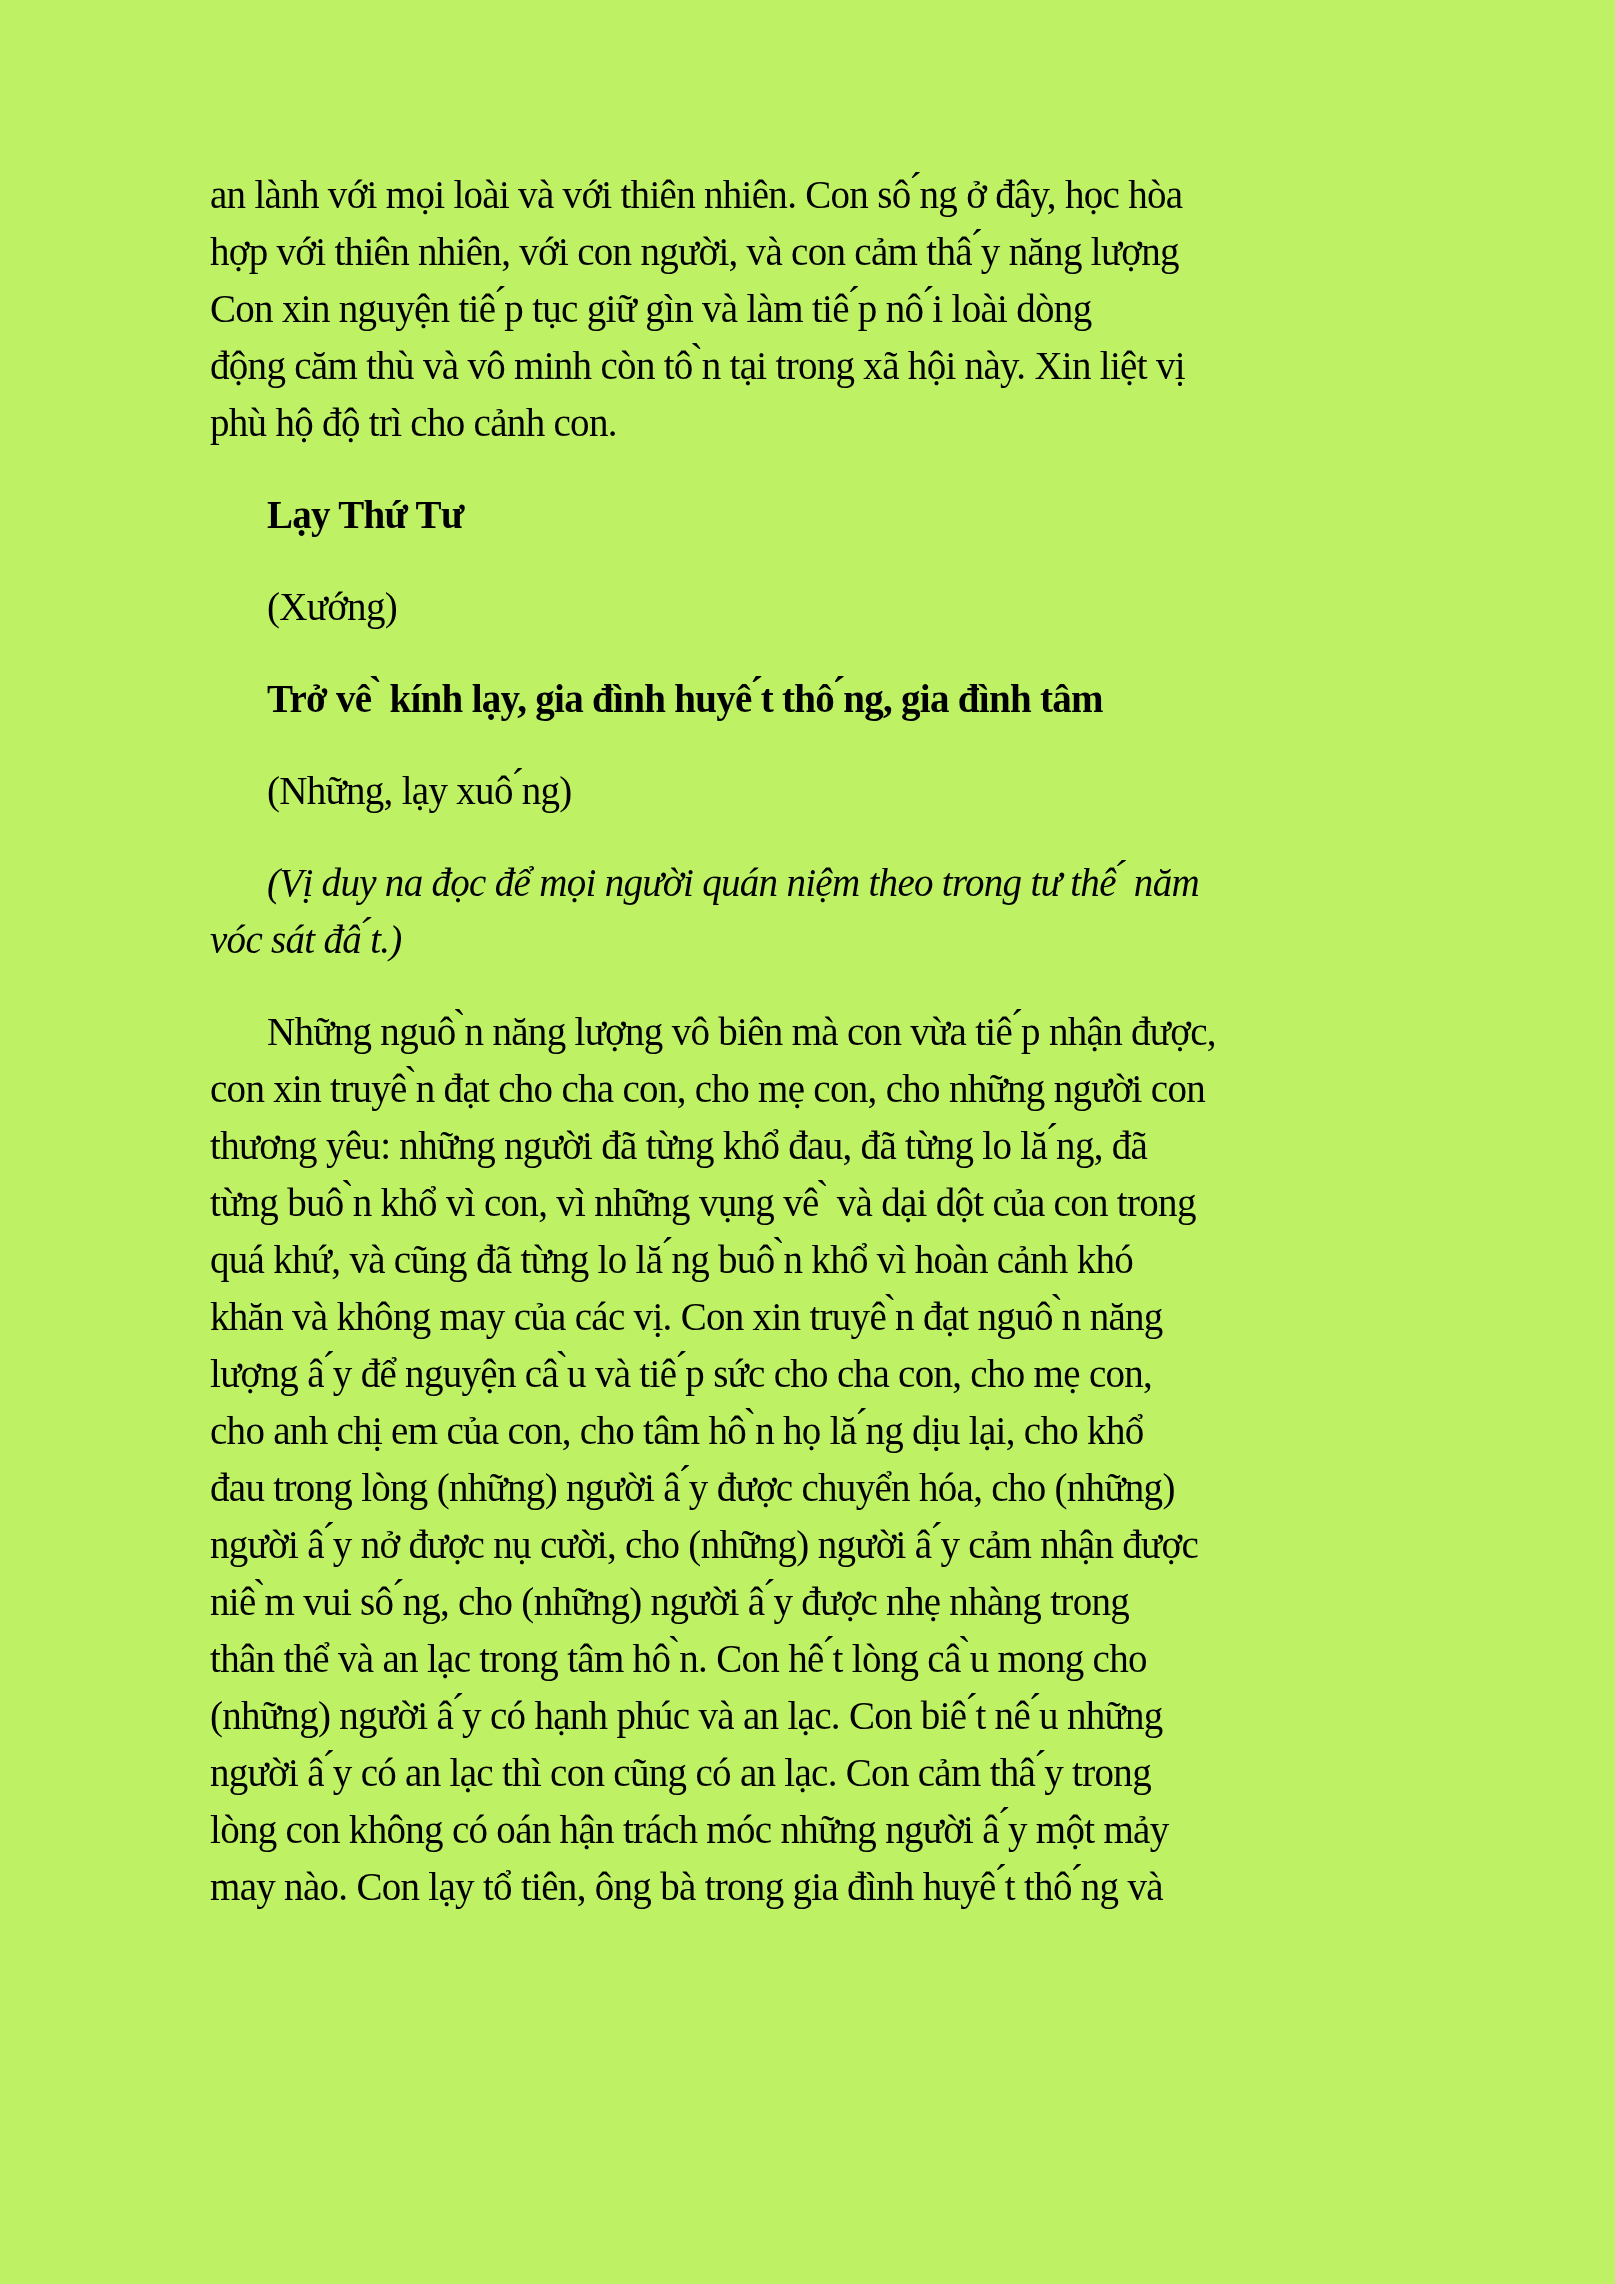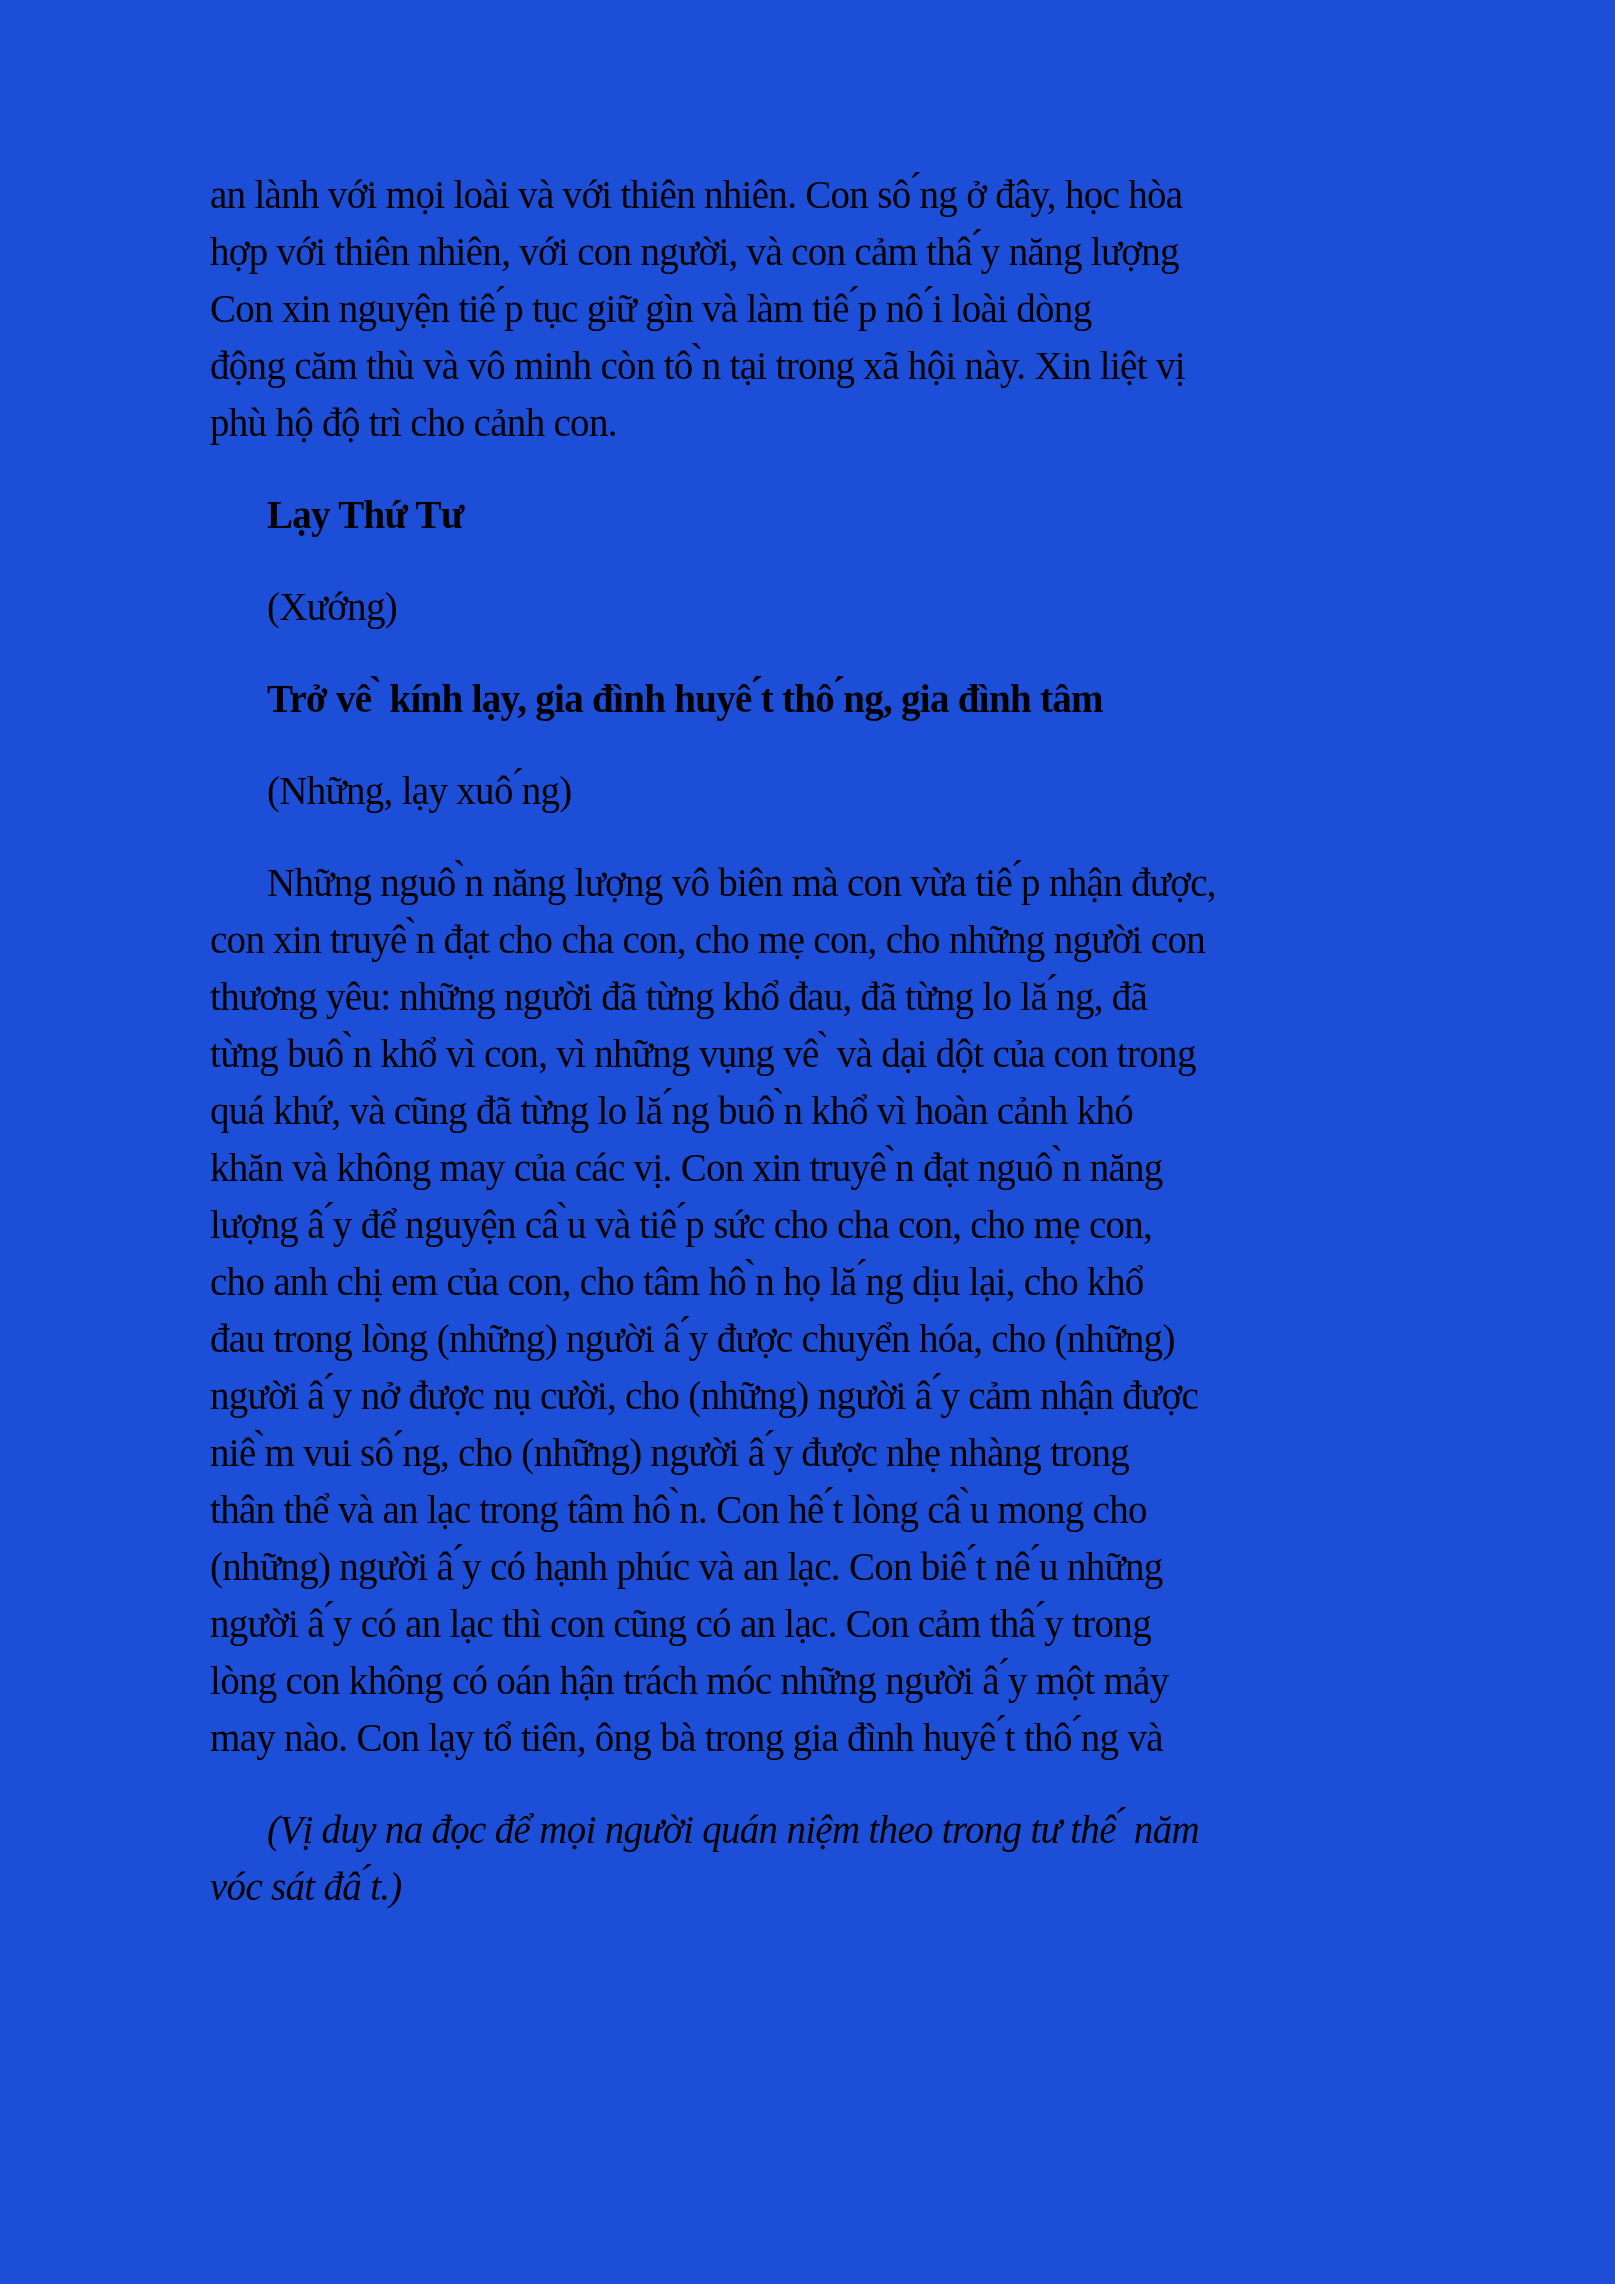--- a/index.html
+++ b/index.html
@@ -1,20 +1,20 @@
 <!DOCTYPE html>
 <html style="font-size:10.4px"><head>
 <meta charset="utf-8">
 <style>
   html, body { margin: 0; padding: 0; background: #ffffff; }
   .page {
     position: relative;
     width: 1616px;
     height: 2284px;
-    background: #1d4ed8;
+    background: #bef264;
     box-sizing: border-box;
     padding: 166px 176px 0 210px;
     overflow: hidden;
     font-family: "Liberation Serif", serif;
     font-size: 39px;
     line-height: 57px;
     letter-spacing: -0.7px;
     color: #000000;
   }
   .para { margin: 0 0 35px 0; }
@@ -47,37 +47,37 @@
 
   <div class="para">
     <div class="line indent bold-line">Trở vê ̀ kính lạy, gia đình huyê ́t thô ́ng, gia đình tâm</div>
   </div>
 
   <div class="para">
     <div class="line indent">(Những, lạy xuô ́ng)</div>
   </div>
 
   <div class="para">
+    <div class="line indent italic-line">(Vị duy na đọc để mọi người quán niệm theo trong tư thê ́ năm</div>
+    <div class="line italic-line">vóc sát đâ ́t.)</div>
+  </div>
+
+  <div class="para">
     <div class="line indent">Những nguô ̀n năng lượng vô biên mà con vừa tiê ́p nhận được,</div>
     <div class="line">con xin truyê ̀n đạt cho cha con, cho mẹ con, cho những người con</div>
     <div class="line">thương yêu: những người đã từng khổ đau, đã từng lo lă ́ng, đã</div>
     <div class="line">từng buô ̀n khổ vì con, vì những vụng vê ̀ và dại dột của con trong</div>
     <div class="line">quá khứ, và cũng đã từng lo lă ́ng buô ̀n khổ vì hoàn cảnh khó</div>
     <div class="line">khăn và không may của các vị. Con xin truyê ̀n đạt nguô ̀n năng</div>
     <div class="line">lượng â ́y để nguyện câ ̀u và tiê ́p sức cho cha con, cho mẹ con,</div>
     <div class="line">cho anh chị em của con, cho tâm hô ̀n họ lă ́ng dịu lại, cho khổ</div>
     <div class="line">đau trong lòng (những) người â ́y được chuyển hóa, cho (những)</div>
     <div class="line">người â ́y nở được nụ cười, cho (những) người â ́y cảm nhận được</div>
     <div class="line">niê ̀m vui sô ́ng, cho (những) người â ́y được nhẹ nhàng trong</div>
     <div class="line">thân thể và an lạc trong tâm hô ̀n. Con hê ́t lòng câ ̀u mong cho</div>
     <div class="line">(những) người â ́y có hạnh phúc và an lạc. Con biê ́t nê ́u những</div>
     <div class="line">người â ́y có an lạc thì con cũng có an lạc. Con cảm thâ ́y trong</div>
     <div class="line">lòng con không có oán hận trách móc những người â ́y một mảy</div>
     <div class="line">may nào. Con lạy tổ tiên, ông bà trong gia đình huyê ́t thô ́ng và</div>
   </div>
 
-  <div class="para">
-    <div class="line indent italic-line">(Vị duy na đọc để mọi người quán niệm theo trong tư thê ́ năm</div>
-    <div class="line italic-line">vóc sát đâ ́t.)</div>
-  </div>
-
 </div>
 
 
 </body></html>

